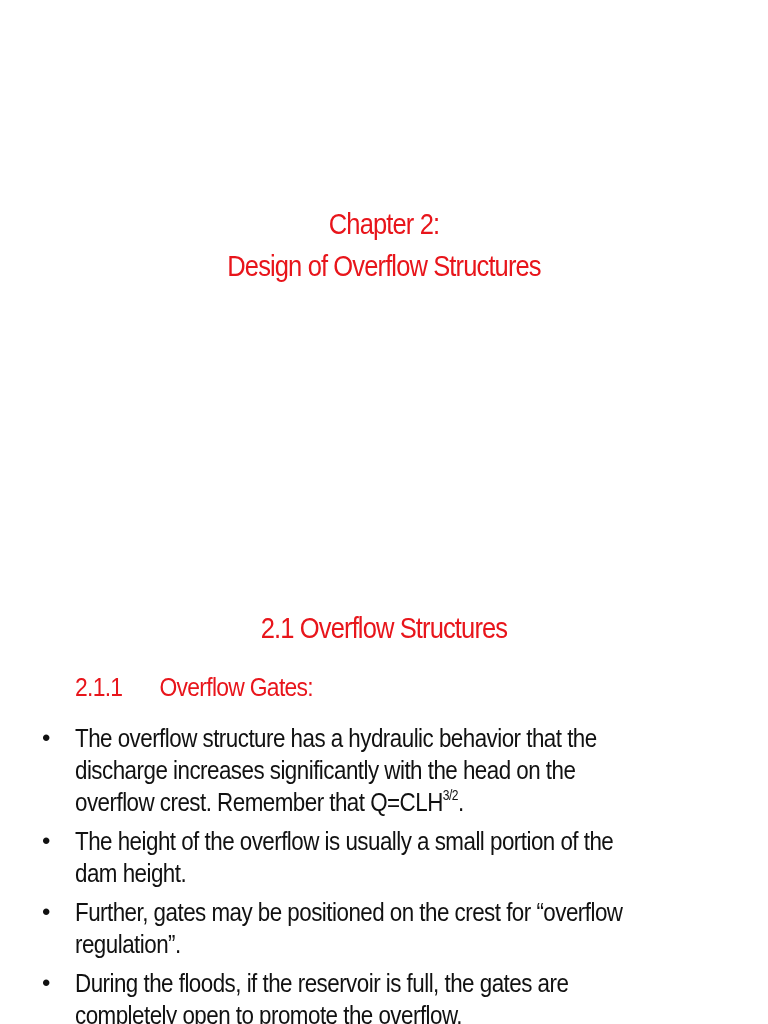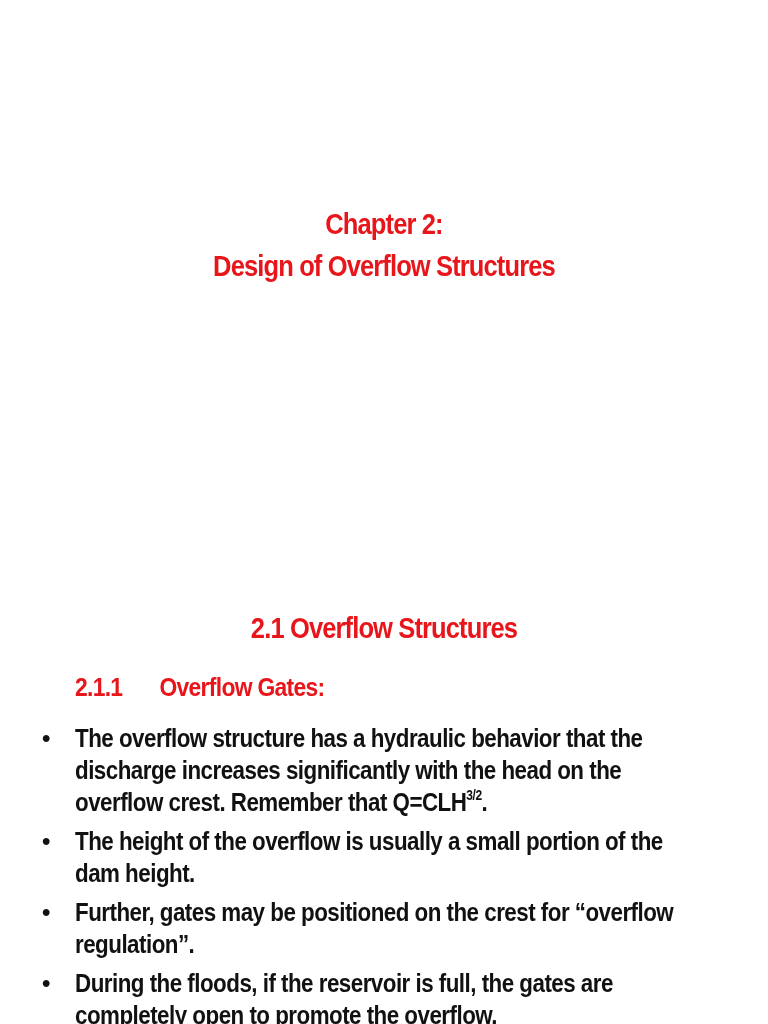--- a/index.html
+++ b/index.html
@@ -13,21 +13,20 @@
       overflow: hidden;
       position: relative;
       font-family: "Liberation Sans", sans-serif;
     }
     .page {
       position: absolute;
       left: 0; top: 0;
       width: 768px;
       height: 1024px;
       background: #ffffff;
-      font-weight: bold;
     }
     .chapter-title {
       position: absolute;
       left: 0;
       width: 768px;
       top: 203px;
       text-align: center;
       color: #e8151b;
       font-size: 29px;
       line-height: 42px;

